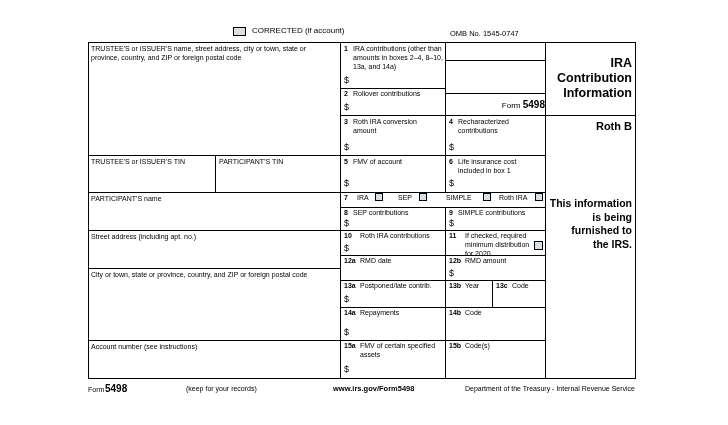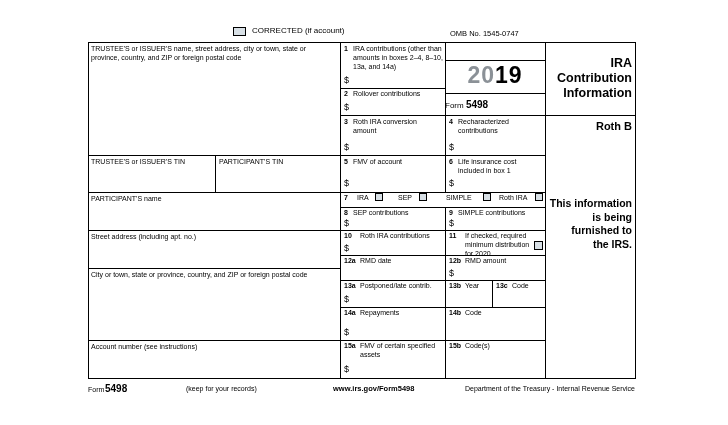--- a/index.html
+++ b/index.html
@@ -63,24 +63,21 @@
     <span>IRA contributions (other than amounts in boxes 2–4, 8–10, 13a, and 14a)</span>
   </div>
   <div class="dol" style="left:344px;top:76px">$</div>
   <div class="boxlab" style="left:344px;top:90px;width:99px">
     <span class="bn">2</span>
     <span>Rollover contributions</span>
   </div>
   <div class="dol" style="left:344px;top:103px">$</div>
 
   <div class="lab" style="left:450px;top:29px;font-size:7.5px">OMB No. 1545-0747</div>
-  <div class="abs" style="left:445px;top:62px;width:100px;text-align:center;font-size:23px;font-weight:bold;letter-spacing:1px">
-    <span style="color:#8b9197">20</span><span>19</span>
-  </div>
-  <div class="abs" style="left:445px;top:99px;width:100px;text-align:left;font-size:8px">
+  <div class="abs" style="left:445px;top:99px;width:100px;text-align:right;font-size:8px">
     <span>Form</span>
     <span style="font-weight:bold;font-size:10px">5498</span>
   </div>
 
   <div class="rt" style="left:546px;top:56px;width:86px;font-size:12.5px;line-height:1.2">IRA
 Contribution
 Information</div>
   <div class="rt" style="left:546px;top:120px;width:86px;font-size:11px">Roth B</div>
   <div class="rt" style="left:546px;top:197px;width:86px;font-size:10.5px;line-height:1.3">This information
 is being

